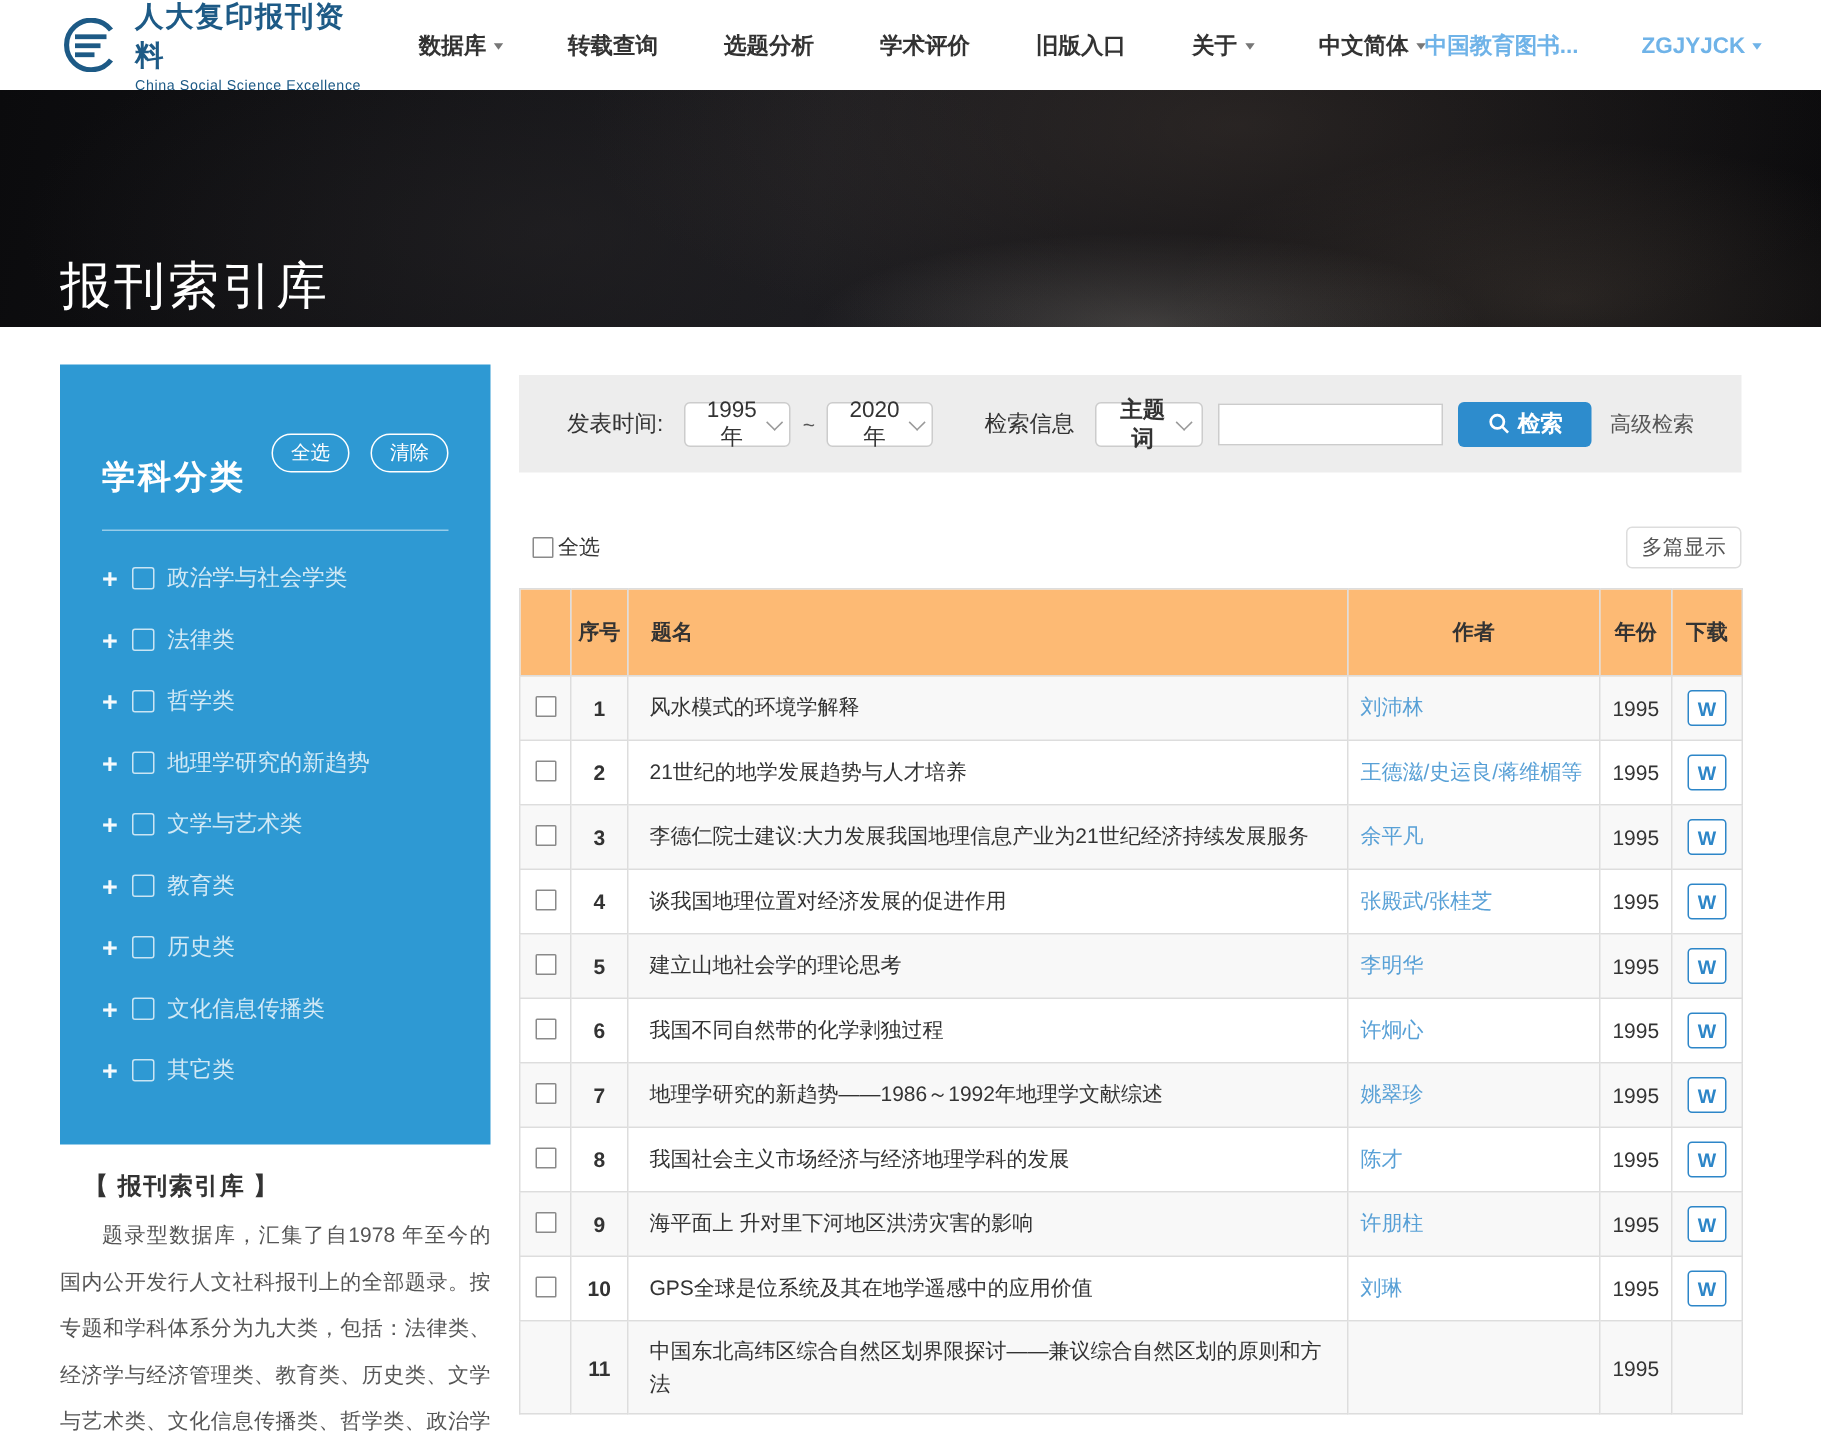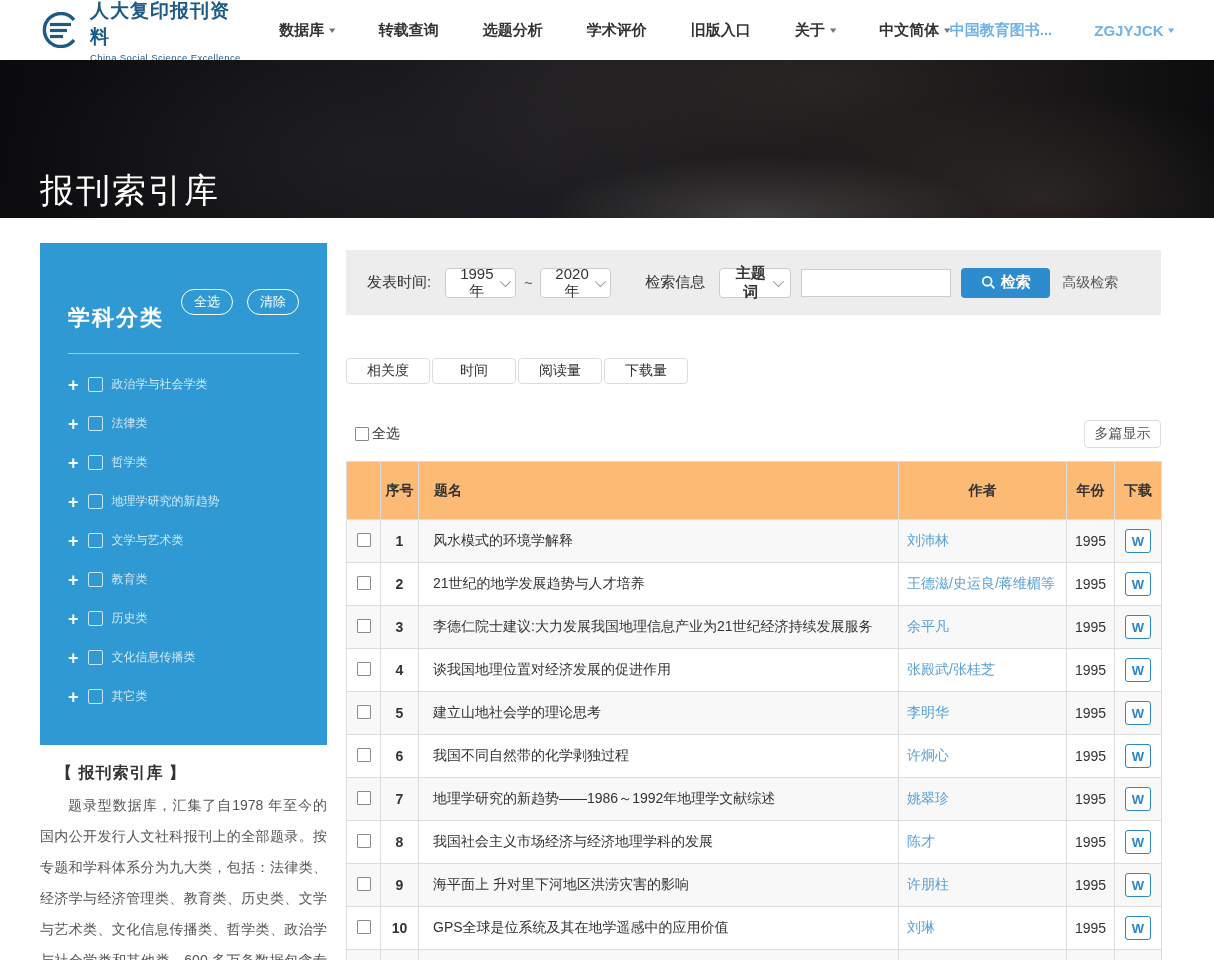--- a/index.html
+++ b/index.html
@@ -39,29 +39,29 @@
   .side-head { display:flex; align-items:center; }
   .side-title { color:#fff; font-size:22px; font-weight:bold; letter-spacing:2px;margin-top:32px; }
   .side-btns { margin-left:auto; display:flex; gap:14px; }
   .side-btn { background:transparent; border:1px solid #fff; color:#fff; font-size:13px;
     border-radius:14px; padding:3px 12px; cursor:pointer; font-family:inherit; }
   .side-divider { border-top:1px solid rgba(255,255,255,.5); margin-top:20px; }
   .cat-list { margin-top:12px; }
   .cat-item { display:flex; align-items:center; gap:9px; margin-top:22px; cursor:pointer; }
   .cat-plus { color:rgba(255,255,255,.95); font-size:18px; font-weight:bold; line-height:14px; }
   .cat-box { width:15px; height:15px; border:1px solid rgba(255,255,255,.75); border-radius:2px; flex:none; }
-  .cat-label { color:rgba(255,255,255,.78); font-size:12px; }
+  .cat-label { color:rgba(255,255,255,.78); font-size:15px; }
 
   
   .about { margin-top:18px; width:287px; }
   .about-title { font-size:16px; font-weight:bold; color:#333; padding-left:16px; letter-spacing:1px; }
   .about-p { font-size:14px; color:#555; line-height:31px; text-align:justify; text-indent:2em; margin-top:6px; }
 
   
-  .search-panel { background:#ededed; height:65px; display:flex; align-items:center; padding-left:21px; }
+  .search-panel { background:#ededed; height:65px; display:flex; align-items:center; padding-left:32px; }
   .sp-label { font-size:15px; color:#333; white-space:nowrap; }
   .select { height:30px; background:#fff; border:1px solid #ccc; border-radius:4px;
     display:flex; align-items:center; padding:0 9px 0 14px; cursor:pointer; }
   .select .val { font-size:15px; color:#333; flex:1; text-align:center; }
   .chev { width:8px; height:8px; border-right:1.5px solid #999; border-bottom:1.5px solid #999;
     transform:rotate(45deg) translateY(-2px); flex:none; margin-left:6px; }
   .sel-year { width:71px; }
   .sel-field { width:72px;font-weight:bold; }
   .tilde { color:#555; font-size:14px; margin:0 8px; }
   .search-input { width:150px; height:28px; border:1px solid #ccc; background:#fff; margin-left:10px;
@@ -250,26 +250,20 @@
       <button class="search-btn">
         <svg width="15" height="15" viewBox="0 0 15 15">
           <circle cx="6.2" cy="6.2" r="4.4" fill="none" stroke="#fff" stroke-width="1.8"></circle>
           <line x1="9.6" y1="9.6" x2="13.4" y2="13.4" stroke="#fff" stroke-width="1.8"></line>
         </svg>
         <span>检索</span>
       </button>
       <a class="adv-link">高级检索</a>
     </div>
 
-    <div class="sort-row">
-        <button class="sort-btn">相关度</button>
-        <button class="sort-btn">时间</button>
-        <button class="sort-btn">阅读量</button>
-        <button class="sort-btn">下载量</button>
-      </div>
 
     <div class="ctl-row">
       <label class="selall">
         <span class="chk"></span>
         <span>全选</span>
       </label>
       <button class="multi-btn">多篇显示</button>
     </div>
 
     <table>

